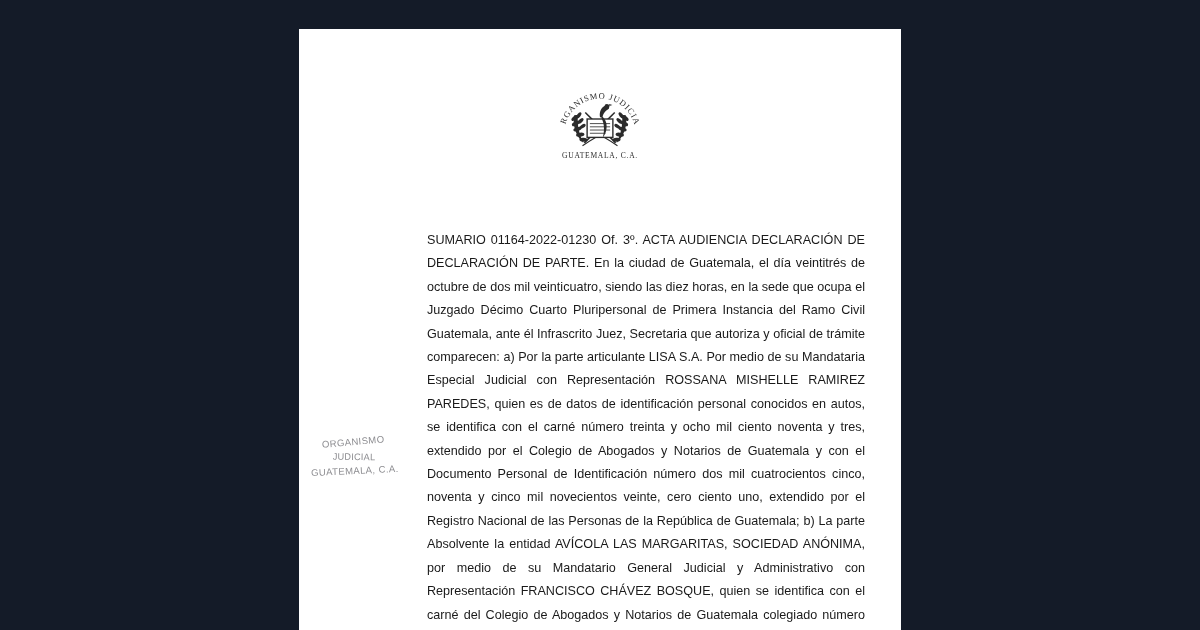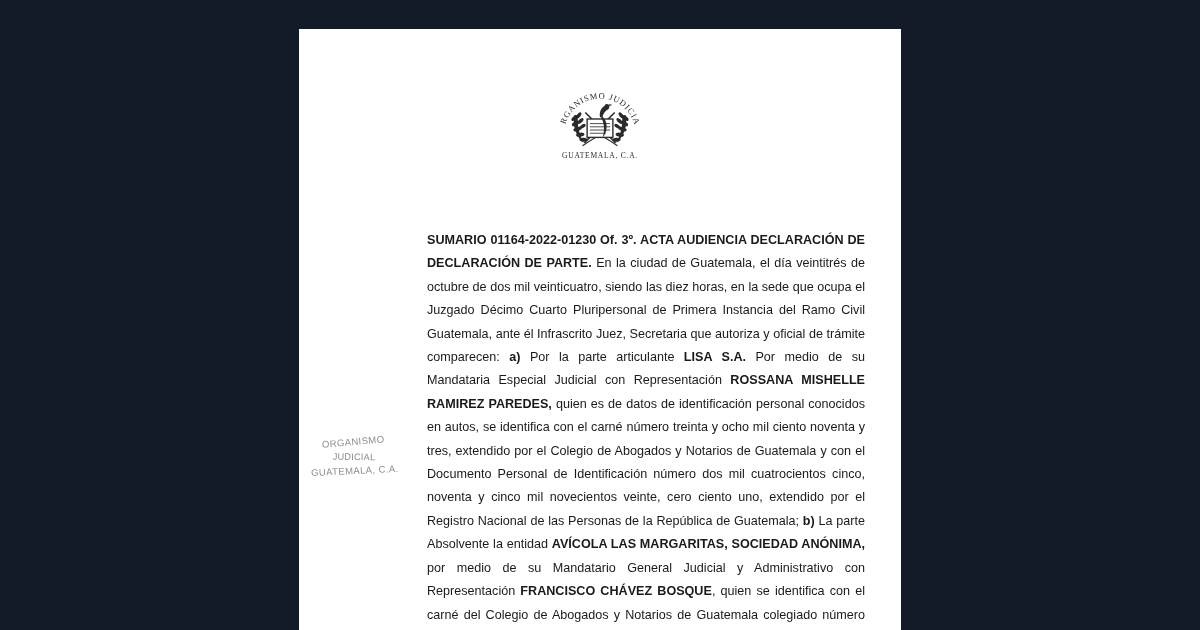--- a/index.html
+++ b/index.html
@@ -89,21 +89,21 @@
     line-height: 23.4px;
     text-align: justify;
     text-justify: inter-word;
     -webkit-hyphens: none;
     hyphens: none;
   }
   .doc-body p {
     margin: 0;
   }
   .doc-body b {
-    font-weight: bold;
+    font-weight: normal;
   }
 </style>
 </head>
 <body>
 
 <div class="viewport">
 
   <div class="page">
 
     <div class="seal-wrap">

